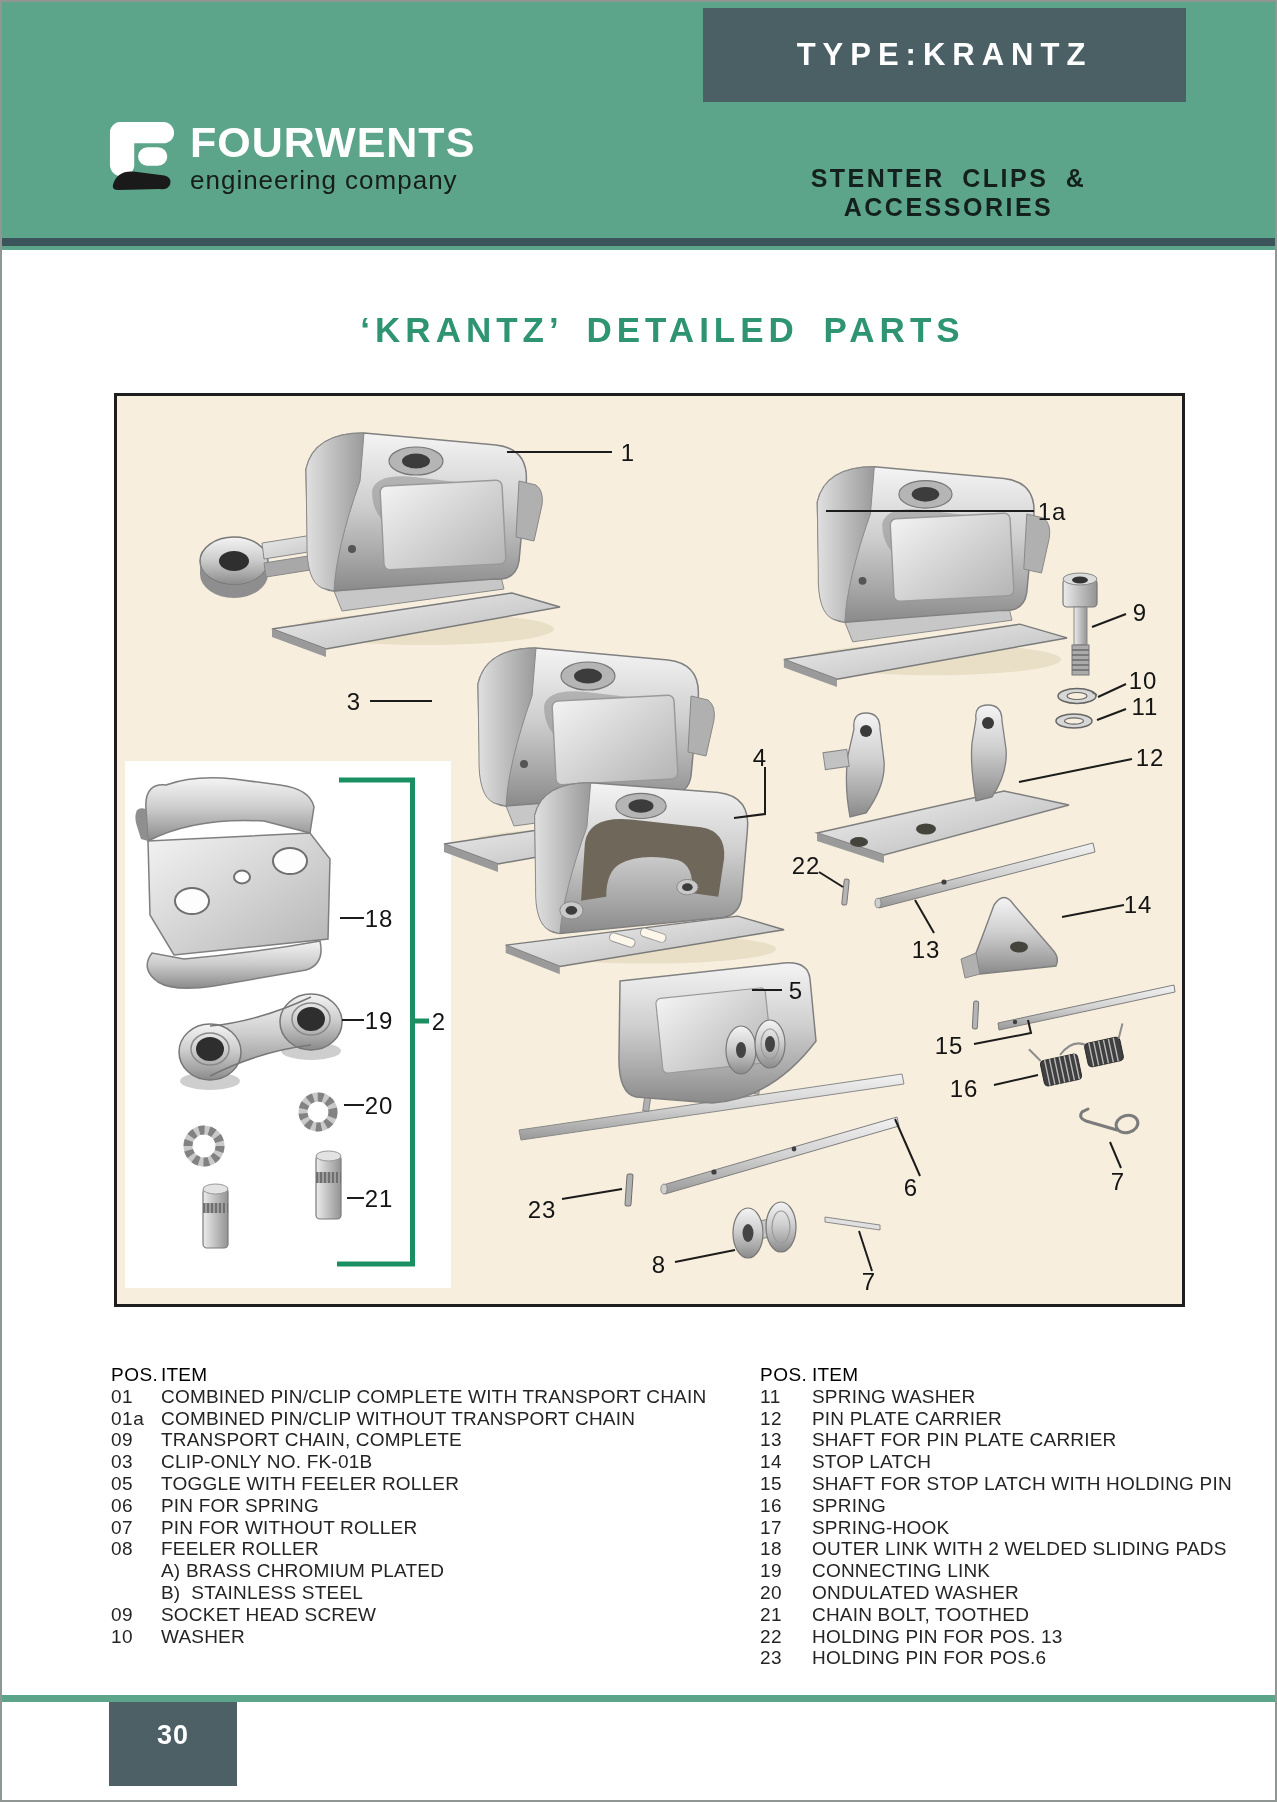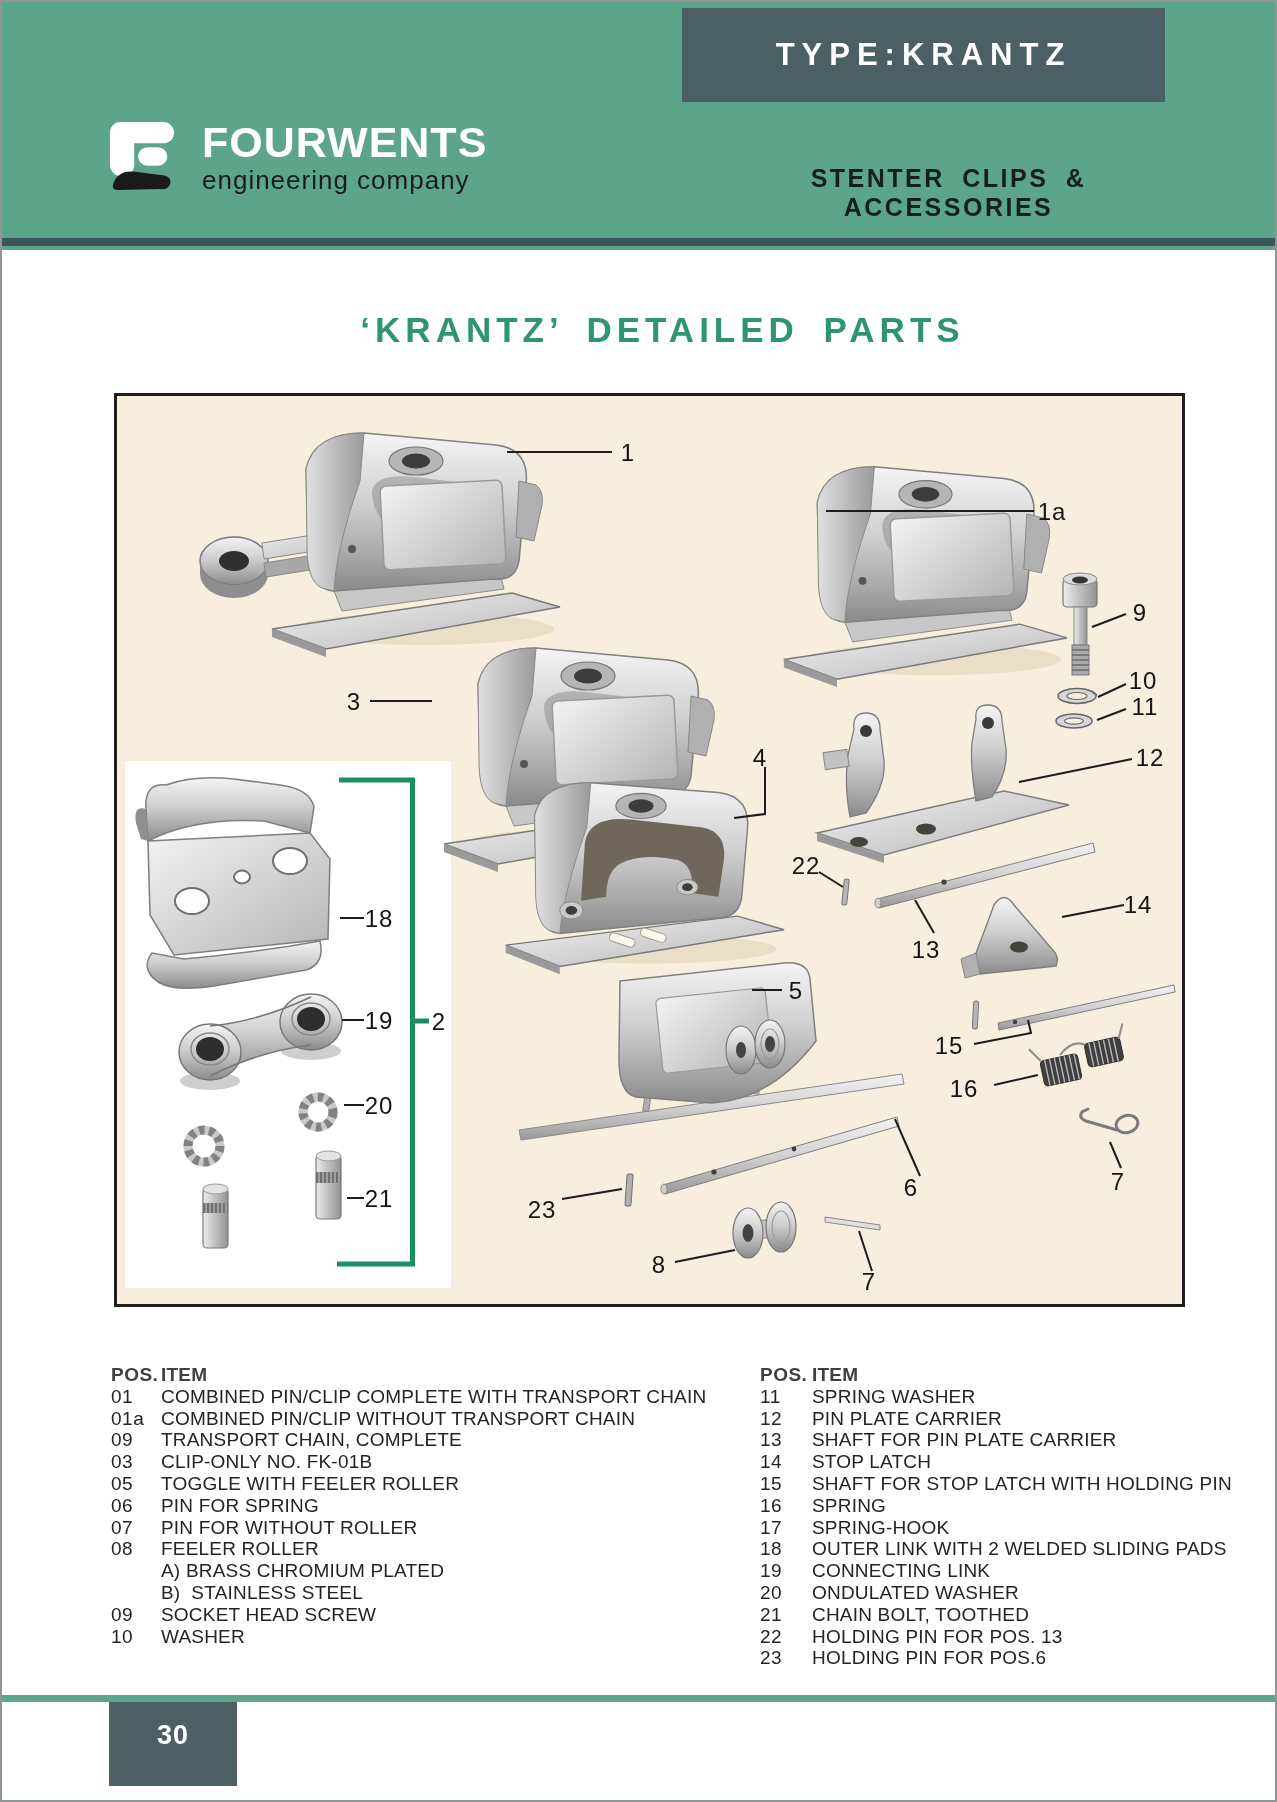--- a/index.html
+++ b/index.html
@@ -5,27 +5,27 @@
   html,body{margin:0;padding:0;background:#e8e8e8;}
   .page{
     position:relative;width:1277px;height:1802px;margin:0 auto;
     background:#ffffff;box-sizing:border-box;border:2px solid #8f9693;
     font-family:"Liberation Sans", sans-serif;overflow:hidden;
   }
   
   .header-band{position:absolute;left:0;top:0;width:100%;height:248px;background:#5da58a;}
   .header-rule{position:absolute;left:0;bottom:4px;width:100%;height:8px;background:#3b535b;}
   .type-box{
-    position:absolute;left:680px;top:6px;width:483px;height:94px;background:#4b6065;
+    position:absolute;left:701px;top:6px;width:483px;height:94px;background:#4b6065;
     display:flex;align-items:center;justify-content:center;
   }
   .type-box span{color:#ffffff;font-size:31px;font-weight:bold;letter-spacing:7px;}
   .logo{position:absolute;left:106px;top:117px;display:flex;}
   .logo-mark{width:68px;height:74px;}
-  .logo-text{margin-left:26px;}
+  .logo-text{margin-left:14px;}
   .brand-name{color:#ffffff;font-size:43px;font-weight:800;letter-spacing:1px;line-height:46px;}
   .brand-tagline{color:#161d1b;font-size:26px;letter-spacing:1px;line-height:28px;margin-top:1px;}
   .subtitle{
     position:absolute;left:705px;top:162px;width:483px;text-align:center;
     color:#14201d;font-size:25px;font-weight:bold;letter-spacing:2.5px;word-spacing:8px;
   }
   
   .title{
     position:absolute;left:44px;top:308px;width:1233px;text-align:center;margin:0;
     color:#2e9472;font-size:35px;font-weight:800;letter-spacing:5px;word-spacing:10px;
@@ -33,21 +33,21 @@
   
   .diagram{position:absolute;left:112px;top:391px;width:1071px;height:914px;}
   
   .plist-col{position:absolute;top:1362px;}
   .plist-left{left:109px;width:600px;}
   .plist-right{left:758px;width:480px;}
   .plist-row{display:flex;height:21.8px;line-height:21.8px;font-size:19px;color:#242424;}
   .plist-row .pos{width:50px;flex:0 0 50px;letter-spacing:0.5px;}
   .plist-right .plist-row .pos{width:52px;flex:0 0 52px;}
   .plist-row .item{white-space:pre;letter-spacing:0.2px;}
-  .plist-head .pos,.plist-head .item{color:#404040;font-weight:bold;}
+  .plist-head .pos,.plist-head .item{color:#000000;font-weight:normal;}
   
   .footer-bar{position:absolute;left:0;top:1693px;width:100%;height:7px;background:#5da58a;}
   .page-number-box{
     position:absolute;left:107px;top:1700px;width:128px;height:84px;background:#4d6066;
     display:flex;justify-content:center;align-items:flex-start;
   }
   .page-number-box span{color:#ffffff;font-size:27px;font-weight:bold;margin-top:18px;letter-spacing:1px;}
   text.callout{font-family:"Liberation Sans",sans-serif;font-size:24px;fill:#141414;font-weight:500;letter-spacing:1px;}
   .leader{stroke:#1c1c1c;stroke-width:2;fill:none;}
   .gleader{stroke:#1a8f61;fill:none;}

